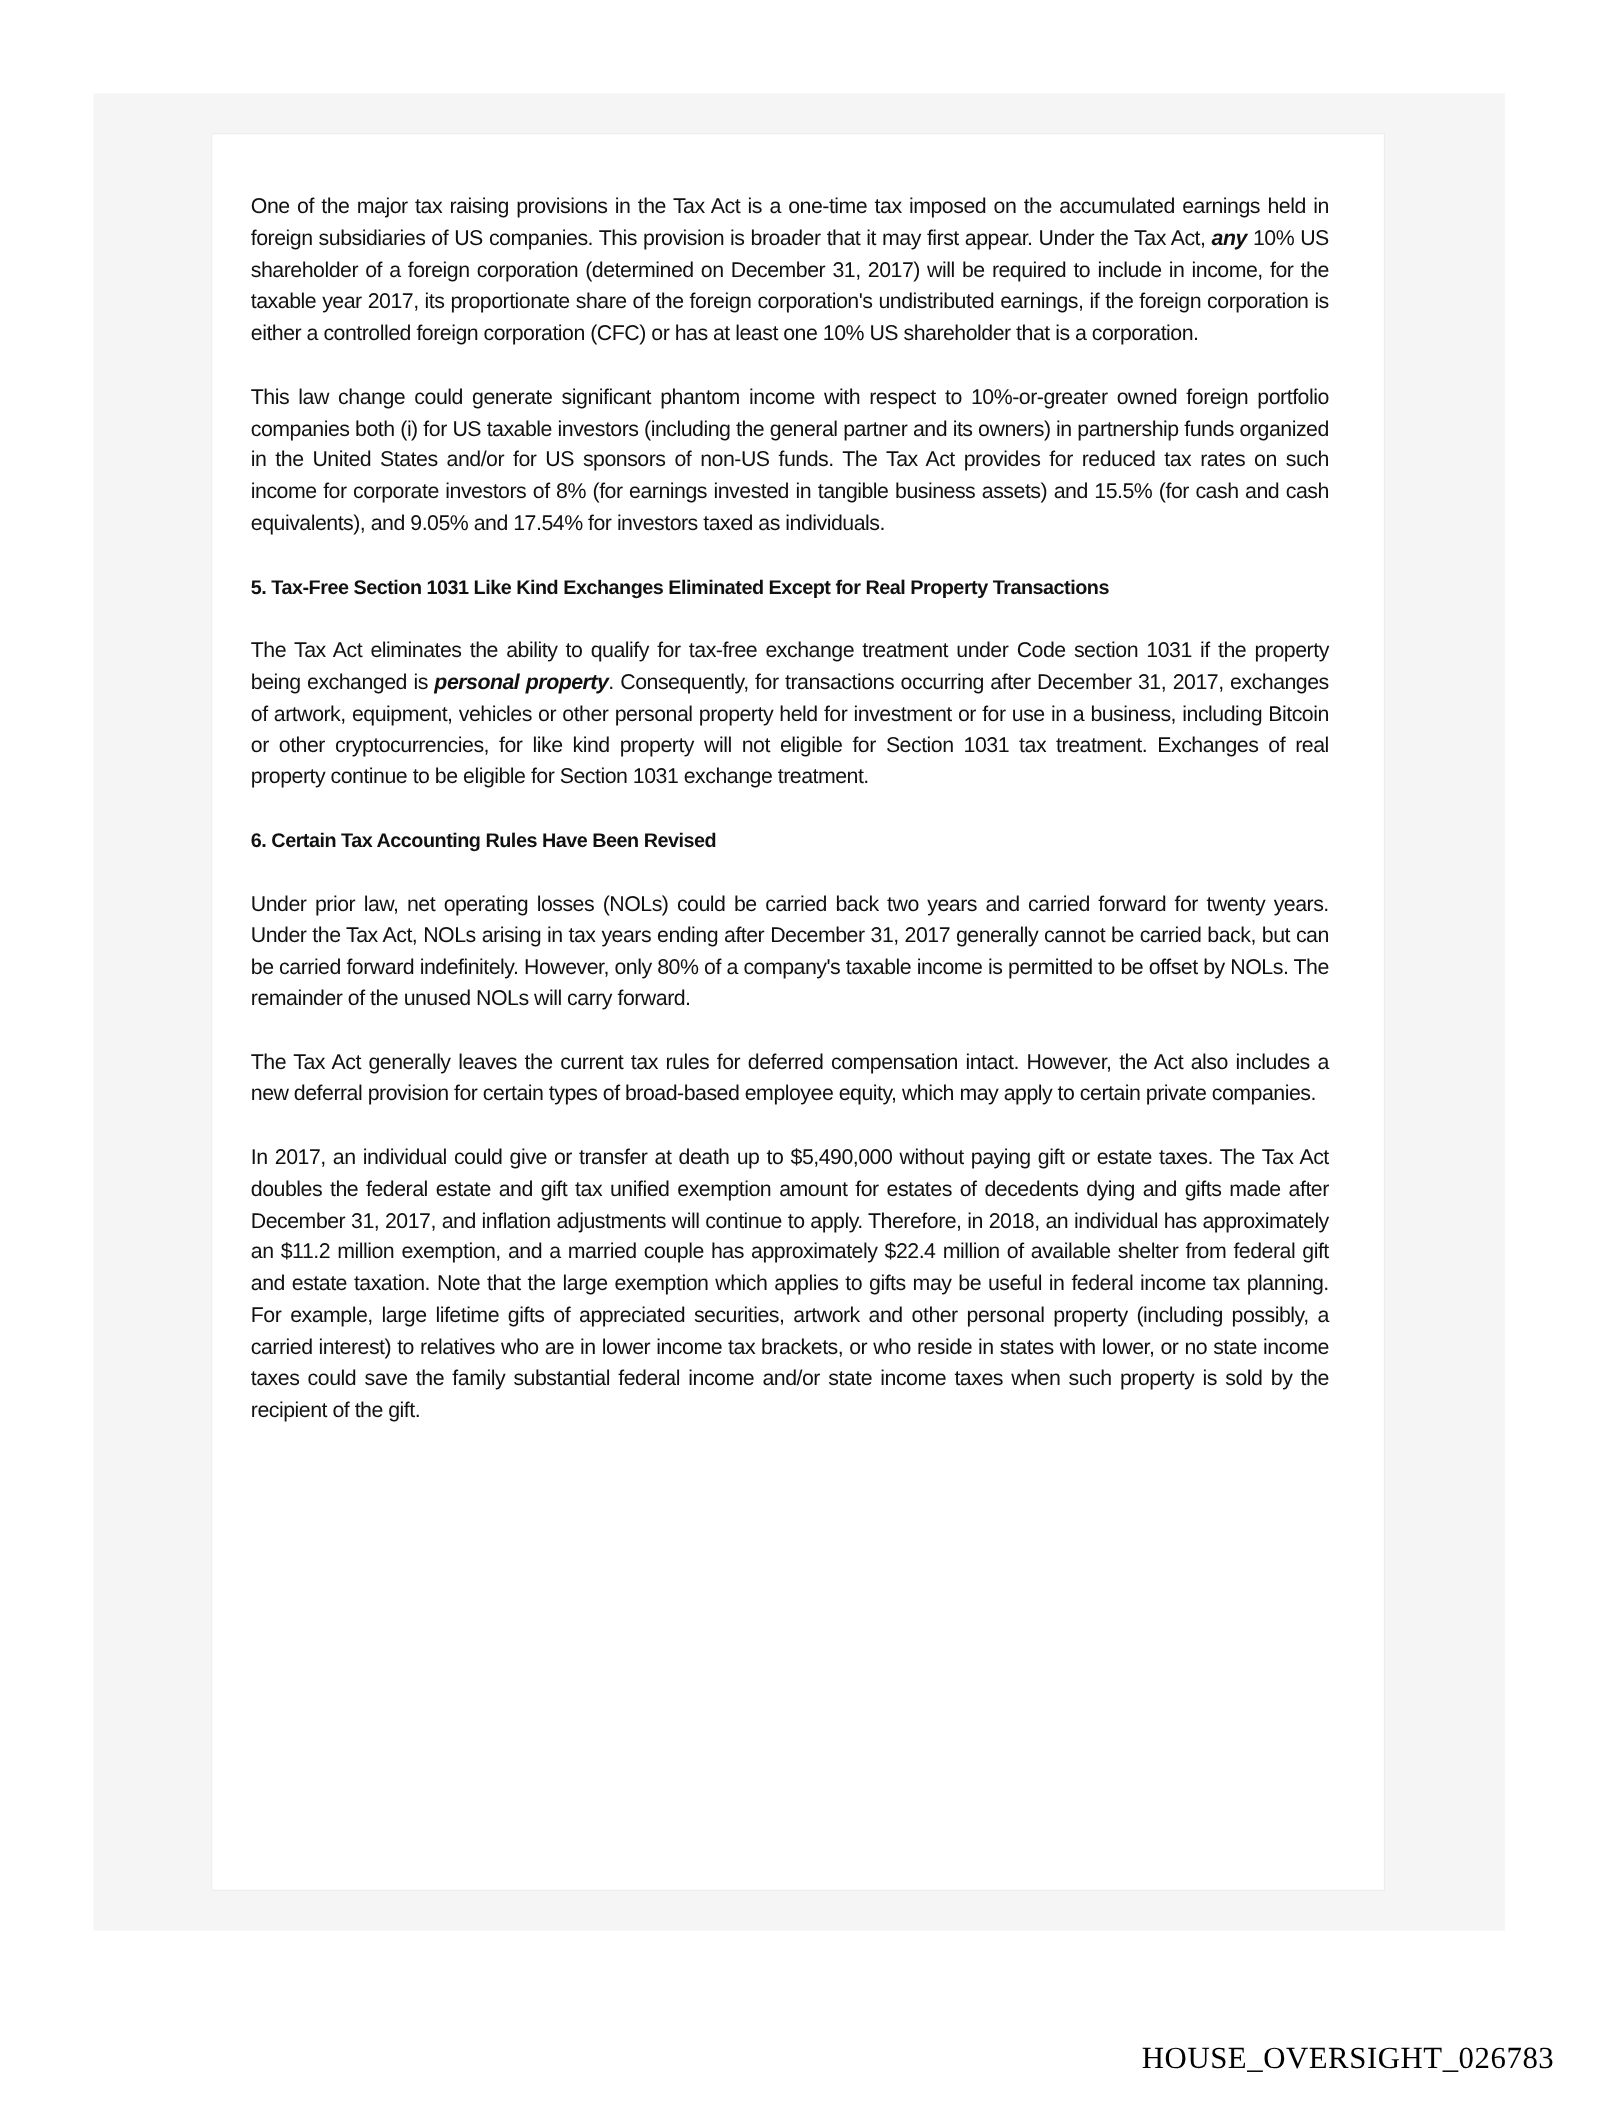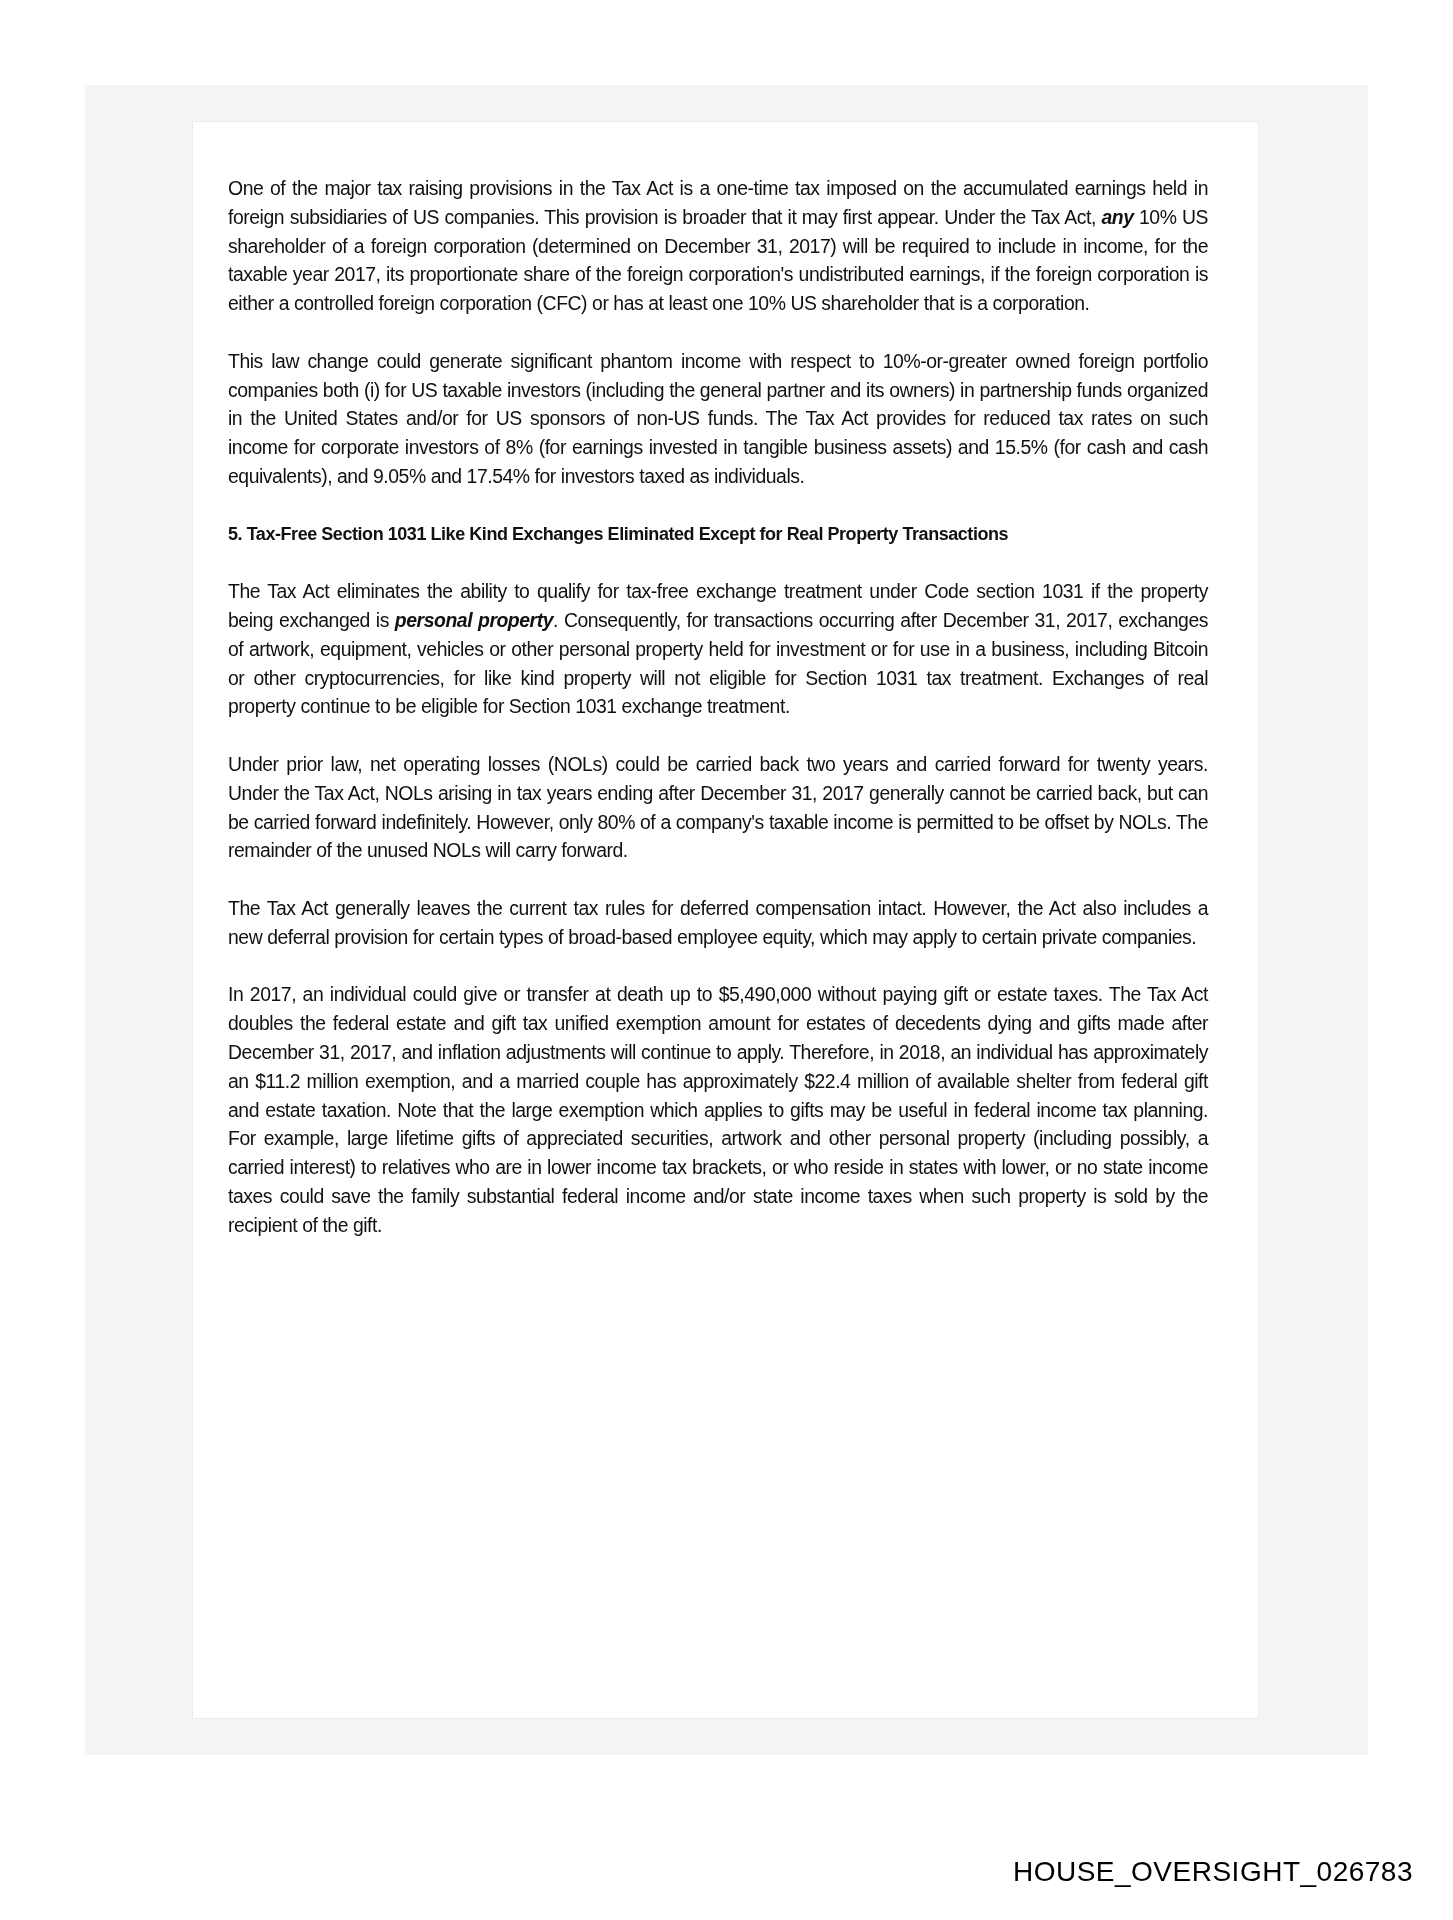--- a/index.html
+++ b/index.html
@@ -55,21 +55,21 @@
       font-weight: bold;
     }
     .content b {
       font-weight: bold;
       font-style: italic;
     }
     .footer-id {
       position: absolute;
       right: 40px;
       top: 1856px;
-      font-family: Liberation Sans, sans-serif;
+      font-family: Liberation Serif, serif;
       font-size: 28px;
       color: #000000;
       letter-spacing: 0.5px;
     }
   </style>
 </head>
 <body>
 
 <div class="frame"></div>
 
@@ -77,20 +77,21 @@
 
 <div class="content">
 
   <p><span>One of the major tax raising provisions in the Tax Act is a one-time tax imposed on the accumulated earnings held in foreign subsidiaries of US companies.  This provision is broader that it may first appear.  Under the Tax Act, </span><b>any</b><span> 10% US shareholder of a foreign corporation (determined on December 31, 2017) will be required to include in income, for the taxable year 2017, its proportionate share of the foreign corporation's undistributed earnings, if the foreign corporation is either a controlled foreign corporation (CFC) or has at least one 10% US shareholder that is a corporation.</span></p>
 
   <p>This law change could generate significant phantom income with respect to 10%-or-greater owned foreign portfolio companies both (i) for US taxable investors (including the general partner and its owners) in partnership funds organized in the United States and/or for US sponsors of non-US funds.  The Tax Act provides for reduced tax rates on such income for corporate investors of 8% (for earnings invested in tangible business assets) and 15.5% (for cash and cash equivalents), and 9.05% and 17.54% for investors taxed as individuals.</p>
 
   <h3>5. Tax-Free Section 1031 Like Kind Exchanges Eliminated Except for Real Property Transactions</h3>
   <p><span>The Tax Act eliminates the ability to qualify for tax-free exchange treatment under Code section 1031 if the property being exchanged is </span><b>personal property</b><span>.  Consequently, for transactions occurring  after December 31, 2017, exchanges of artwork, equipment, vehicles or other personal property held for investment or for use in a business, including Bitcoin or other cryptocurrencies, for like kind property will not eligible for Section 1031 tax treatment. Exchanges of real property continue to be eligible for Section 1031 exchange treatment.</span></p>
 
+  <h3>6. Certain Tax Accounting Rules Have Been Revised</h3>
   <p>Under prior law, net operating losses (NOLs) could be carried back two years and carried forward for twenty years. Under the Tax Act, NOLs arising in tax years ending after December 31, 2017 generally cannot be carried back, but can be carried forward indefinitely.  However, only 80% of a company's taxable income is permitted to be offset by NOLs.  The remainder of the unused NOLs will carry forward.</p>
 
   <p>The Tax Act generally leaves the current tax rules for deferred compensation intact.  However, the Act also includes a new deferral provision for certain types of broad-based employee equity, which may apply to certain private companies.</p>
 
   <p>In 2017, an individual could give or transfer at death up to $5,490,000 without paying gift or estate taxes.  The Tax Act doubles the federal estate and gift tax unified exemption amount for estates of decedents dying and gifts made after December 31, 2017, and inflation adjustments will continue to apply.  Therefore, in 2018, an individual has approximately an $11.2 million exemption, and a married couple has approximately $22.4 million of available shelter from federal gift and estate taxation.  Note that the large exemption which applies to gifts may be useful in federal income tax planning.  For example, large lifetime gifts of appreciated securities, artwork and other personal property (including possibly, a carried interest) to relatives who are in lower income tax brackets, or who reside in states with lower, or no state income taxes could save the family substantial federal income and/or state income taxes when such property is sold by the recipient of the gift.</p>
 
 </div>
 
 <div class="footer-id">HOUSE_OVERSIGHT_026783</div>
 

